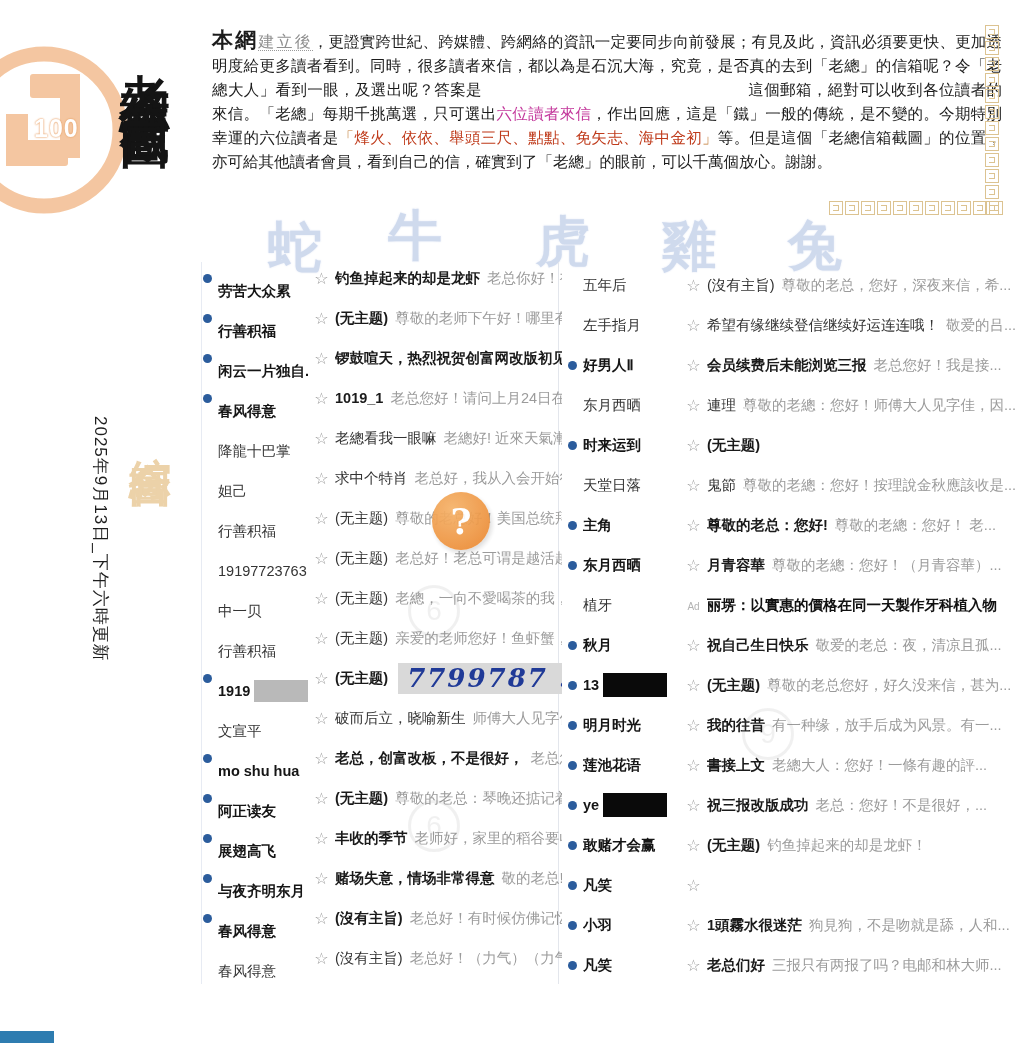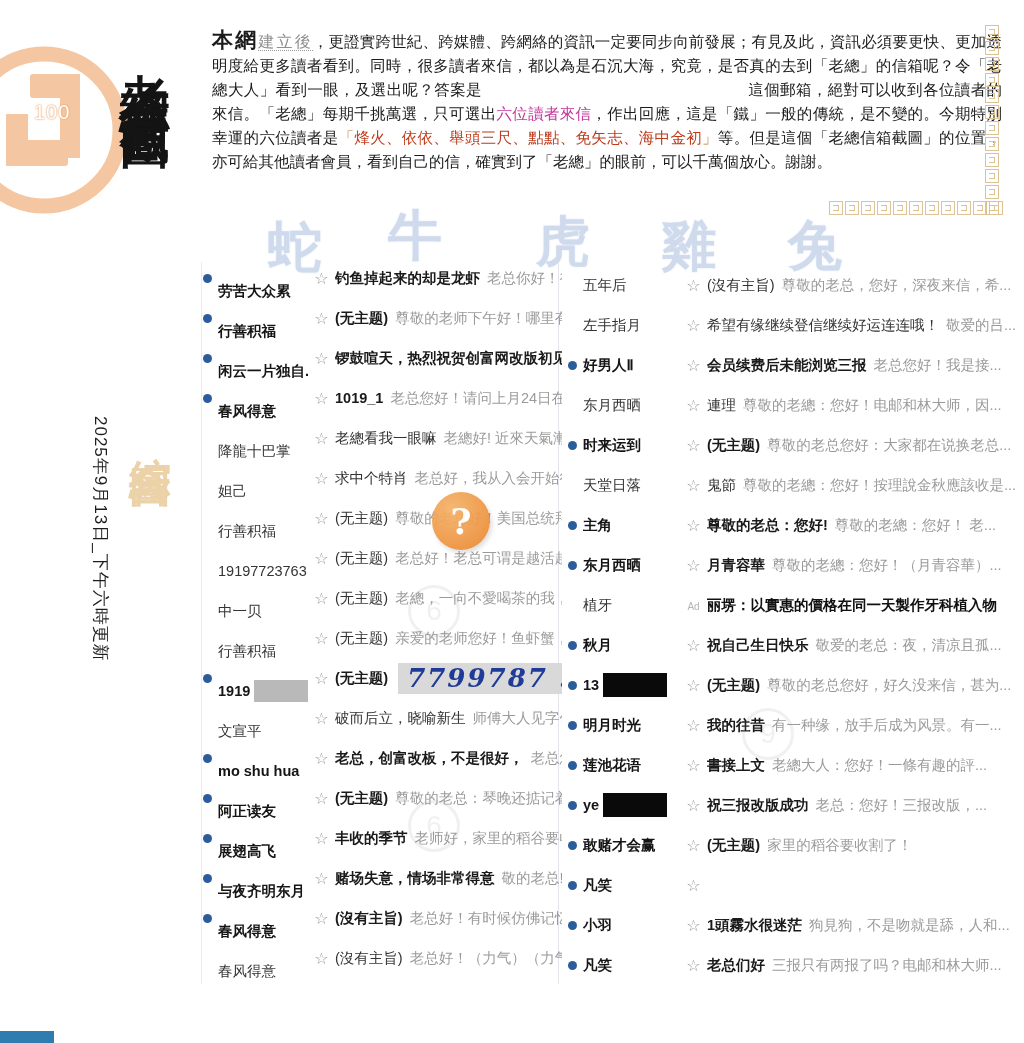--- a/index.html
+++ b/index.html
@@ -72,21 +72,21 @@
 
   
   .q-badge{left:432px;top:492px;width:58px;height:58px;border-radius:50%;
        background:radial-gradient(circle at 35% 30%,#f6b36a,#e9842b);color:#fff;
        font-size:36px;font-weight:bold;display:flex;align-items:center;justify-content:center;
        opacity:.93;box-shadow:2px 3px 5px rgba(0,0,0,.15);font-family:"DejaVu Serif",serif;}
   .fcirc{position:absolute;width:46px;height:46px;border:3px solid #777;border-radius:50%;
        color:#777;opacity:.10;font-size:28px;display:flex;align-items:center;justify-content:center;}
   .fc1{left:408px;top:585px;} .fc2{left:408px;top:800px;} .fc3{left:742px;top:708px;}
   .bottom-bar{left:0;bottom:0;width:54px;height:12px;background:#2e7cb0;}
-  .logo-100{position:absolute;left:48px;top:83px;font-size:20px;font-weight:400;color:#fff;
+  .logo-100{position:absolute;left:48px;top:96px;font-size:25px;font-weight:700;color:#fff;
        text-shadow:0 0 2px #e9a36b,0 0 2px #e9a36b;letter-spacing:1px;}
 </style>
 </head>
 <body>
 
 <div class="abs logo">
   <svg width="150" height="205" viewBox="0 0 150 205">
     <g fill="none" stroke="#f4c49c" stroke-width="15">
       <circle cx="58" cy="112" r="76"></circle>
     </g>
@@ -335,30 +335,29 @@
         <span class="subject">会员续费后未能浏览三报</span>
         <span class="preview">老总您好！我是接...</span>
       </div>
     </div>
     <div class="mrow">
       <span class="dot read"></span>
       <div class="sender">东月西晒</div>
       <div class="starcell">☆</div>
       <div class="content">
         <span class="subject">連理</span>
-        <span class="preview">尊敬的老總：您好！电邮和林大师，因...</span>
+        <span class="preview">尊敬的老總：您好！师傅大人见字佳，因...</span>
       </div>
     </div>
     <div class="mrow unread">
       <span class="dot"></span>
       <div class="sender">时来运到</div>
       <div class="starcell">☆</div>
       <div class="content">
         <span class="subject">(无主题)</span>
-        <span class="preview">尊敬的老总您好：大家都在说换老总...</span>
       </div>
     </div>
     <div class="mrow">
       <span class="dot read"></span>
       <div class="sender">天堂日落</div>
       <div class="starcell">☆</div>
       <div class="content">
         <span class="subject">鬼節</span>
         <span class="preview">尊敬的老總：您好！按理說金秋應該收是...</span>
       </div>
@@ -424,30 +423,30 @@
         <span class="subject">書接上文</span>
         <span class="preview">老總大人：您好！一條有趣的評...</span>
       </div>
     </div>
     <div class="mrow unread">
       <span class="dot"></span>
       <div class="sender">ye<span class="redact black"></span></div>
       <div class="starcell">☆</div>
       <div class="content">
         <span class="subject">祝三报改版成功</span>
-        <span class="preview">老总：您好！三报改版，...</span>
+        <span class="preview">老总：您好！不是很好，...</span>
       </div>
     </div>
     <div class="mrow unread">
       <span class="dot"></span>
       <div class="sender">敢赌才会赢</div>
       <div class="starcell">☆</div>
       <div class="content">
         <span class="subject">(无主题)</span>
-        <span class="preview">家里的稻谷要收割了！</span>
+        <span class="preview">钓鱼掉起来的却是龙虾！</span>
       </div>
     </div>
     <div class="mrow unread">
       <span class="dot"></span>
       <div class="sender">凡笑</div>
       <div class="starcell">☆</div>
     </div>
     <div class="mrow unread">
       <span class="dot"></span>
       <div class="sender">小羽</div>

